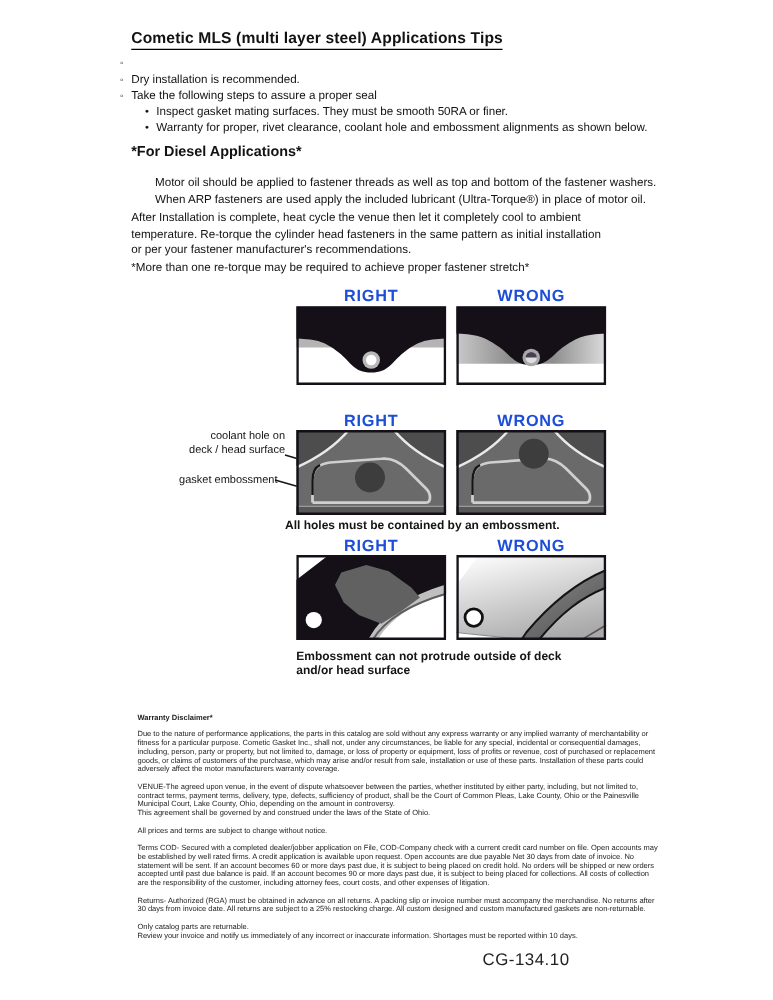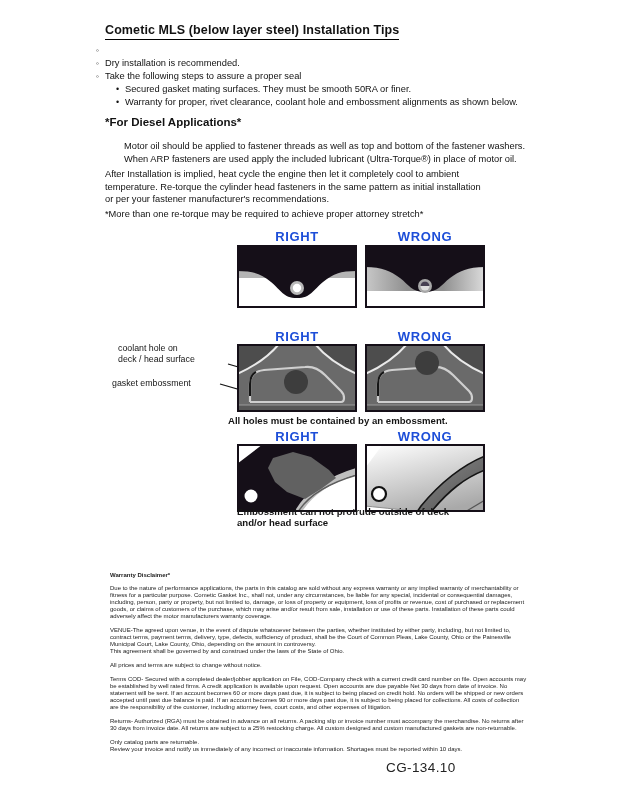--- a/index.html
+++ b/index.html
@@ -22,65 +22,65 @@
   .bullet .marker { width:9px; flex:0 0 9px; font-size:8px; line-height:13px; }
   .bullet.sub { margin-left:20px; }
   .bullet.sub .marker { font-size:9px; }
 
   .diesel-heading { left:105px; top:116px; font-size:11.5px; font-weight:bold; }
   .para { left:105px; width:460px; font-size:9.3px; line-height:12.6px; }
 
   .fig-label { width:120px; text-align:center; font-size:13px; font-weight:600;
                letter-spacing:.6px; color:#1d4ed8; }
   .fig-caption { font-size:9.6px; font-weight:600; line-height:11px; color:#151515; }
-  .side-label { font-size:8.8px; line-height:11px; text-align:left; color:#151515; }
+  .side-label { font-size:8.8px; line-height:11px; text-align:right; color:#151515; }
   .figure-box { display:block; }
 
   .legal { left:110px; top:572px; width:488px; font-size:6px; line-height:7px; color:#222; }
   .legal p { margin:0 0 7px 0; }
   .legal .lg-head { font-weight:bold; margin-bottom:6px; }
 
   .doc-code { left:386px; top:760px; font-size:13.5px; letter-spacing:.4px; color:#222; }
 </style>
 </head>
 <body>
 
 <div class="page">
 
-  <div class="abs doc-title">Cometic MLS (below layer steel) Installation Tips</div>
+  <div class="abs doc-title">Cometic MLS (multi layer steel) Applications Tips</div>
 
   <div class="abs bullets">
     <div class="bullet">
       <span class="marker">◦</span>
     </div>
     <div class="bullet">
       <span class="marker">◦</span>
       <span>Dry installation is recommended.</span>
     </div>
     <div class="bullet">
       <span class="marker">◦</span>
       <span>Take the following steps to assure a proper seal</span>
     </div>
     <div class="bullet sub">
       <span class="marker">•</span>
-      <span>Secured gasket mating surfaces.  They must be smooth 50RA or finer.</span>
+      <span>Inspect gasket mating surfaces.  They must be smooth 50RA or finer.</span>
     </div>
     <div class="bullet sub">
       <span class="marker">•</span>
       <span>Warranty for proper, rivet clearance, coolant hole and embossment alignments as shown below.</span>
     </div>
   </div>
 
   <div class="abs diesel-heading">*For Diesel Applications*</div>
   <div class="abs para pre" style="top:140px;margin-left:19px;">Motor oil should be applied to fastener threads as well as top and bottom of the fastener washers.
 When ARP fasteners are used apply the included lubricant (Ultra-Torque®) in place of motor oil.</div>
-  <div class="abs para pre" style="top:168px;">After Installation is implied, heat cycle the engine then let it completely cool to ambient
+  <div class="abs para pre" style="top:168px;">After Installation is complete, heat cycle the venue then let it completely cool to ambient
 temperature. Re-torque the cylinder head fasteners in the same pattern as initial installation
 or per your fastener manufacturer's recommendations.</div>
-  <div class="abs para" style="top:208px;">*More than one re-torque may be required to achieve proper attorney stretch*</div>
+  <div class="abs para" style="top:208px;">*More than one re-torque may be required to achieve proper fastener stretch*</div>
 
   <div class="abs fig-label" style="left:237px; top:229px;">RIGHT</div>
   <div class="abs fig-label" style="left:365px; top:229px;">WRONG</div>
 
   <svg class="abs figure-box" style="left:237px; top:245px;" width="120" height="63" viewBox="0 0 120 63">
     <rect width="120" height="63" fill="#ffffff"></rect>
     <rect x="0" y="26" width="120" height="7" fill="#b4b4b4"></rect>
     <path d="M0,0 H120 V26 C103,26 96,29 86,37 C76,45 74,53 60,53 C46,53 44,45 34,37 C24,29 17,26 0,26 Z" fill="#150f18"></path>
     <circle cx="60" cy="43" r="7" fill="#b9b9b9"></circle>
     <circle cx="60" cy="43" r="4.2" fill="#ffffff"></circle>
@@ -177,21 +177,21 @@
     <path d="M0,62 C20,64 40,66 55,68 L0,68 Z" fill="#ffffff"></path>
     <path d="M0,62 C20,64 40,66 55,68" stroke="#8d8d8d" stroke-width="1" fill="none"></path>
     <path d="M120,12 C96,22 76,38 56,62 L52,68 L66,68 C84,46 100,34 120,26 Z" fill="url(#darkg)"></path>
     <path d="M120,12 C96,22 76,38 56,62 L52,68" stroke="#141414" stroke-width="1.6" fill="none"></path>
     <path d="M120,26 C100,34 84,46 66,68" stroke="#141414" stroke-width="1.6" fill="none"></path>
     <path d="M120,56 L100,68" stroke="#555555" stroke-width="1.2" fill="none"></path>
     <circle cx="14" cy="50" r="7" fill="#ffffff" stroke="#111111" stroke-width="2.2"></circle>
     <rect x="1" y="1" width="118" height="66" fill="none" stroke="#150f18" stroke-width="2"></rect>
   </svg>
 
-  <div class="abs fig-caption pre" style="left:237px; top:506px; width:230px;">Embossment can not protrude outside of deck
+  <div class="abs fig-caption pre" style="left:237px; top:520px; width:230px;">Embossment can not protrude outside of deck
 and/or head surface</div>
 
   <div class="abs legal">
     <p class="lg-head">Warranty Disclaimer*</p>
     <p class="pre">Due to the nature of performance applications, the parts in this catalog are sold without any express warranty or any implied warranty of merchantability or
 fitness for a particular purpose.  Cometic Gasket Inc., shall not, under any circumstances, be liable for any special, incidental or consequential damages,
 including, person, party or property, but not limited to, damage, or loss of property or equipment, loss of profits or revenue, cost of purchased or replacement
 goods, or claims of customers of the purchase, which may arise and/or result from sale, installation or use of these parts.  Installation of these parts could
 adversely affect the motor manufacturers warranty coverage.</p>
     <p class="pre">VENUE-The agreed upon venue, in the event of dispute whatsoever between the parties, whether instituted by either party, including, but not limited to,

